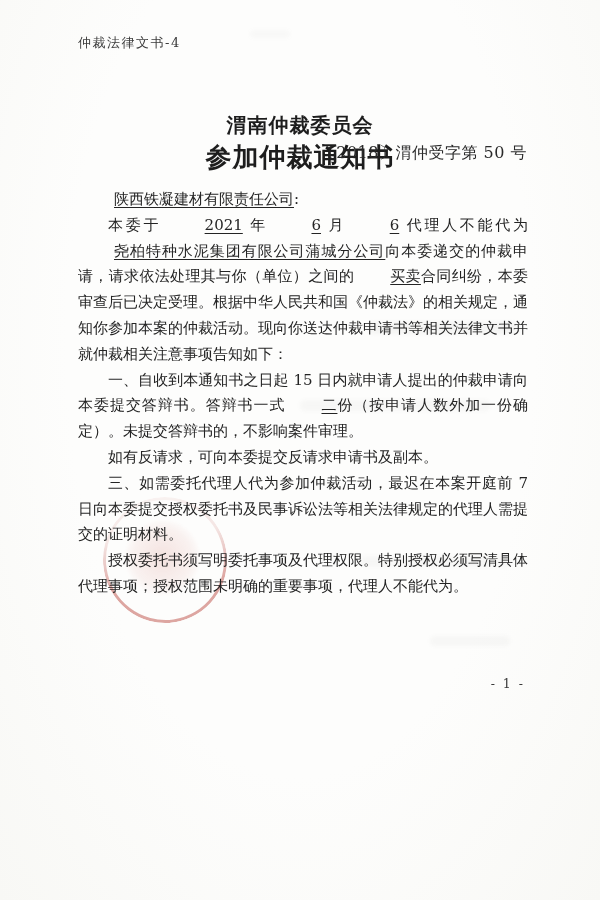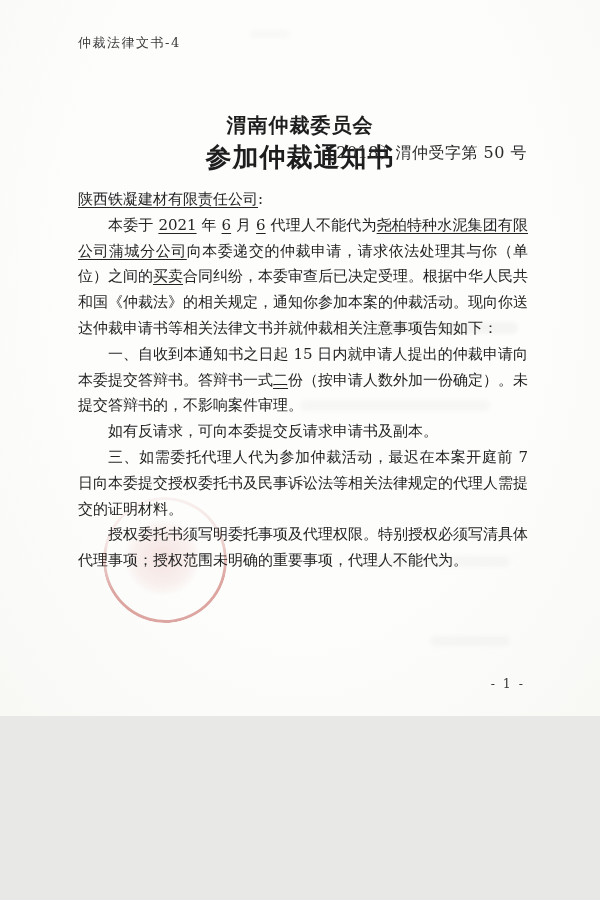--- a/index.html
+++ b/index.html
@@ -4,21 +4,21 @@
 <style>
   html, body {
     margin: 0;
     padding: 0;
     background: #e8e8e6;
     font-family: "DejaVu Serif", "Liberation Serif", serif;
   }
   .sheet {
     position: relative;
     width: 600px;
-    height: 716px;
+    height: 900px;
     margin: 0 auto;
     background: radial-gradient(ellipse at 50% 38%, #fdfdfc 55%, #f8f8f5 100%);
     color: #262626;
     overflow: hidden;
   }
   .doc-label {
     position: absolute;
     left: 78px;
     top: 34px;
     font-size: 13px;
@@ -64,20 +64,21 @@
     color: #242424;
   }
   .addressee-line {
     text-indent: 0;
     margin: 0;
   }
   .u {
     text-decoration: underline;
     text-underline-offset: 3px;
     text-decoration-thickness: 1px;
+    margin-left: 36px;
   }
   .b {
     font-weight: 400;
   }
   .para {
     margin: 0;
     text-indent: 2em;
   }
   .footer-page {
     position: absolute;

